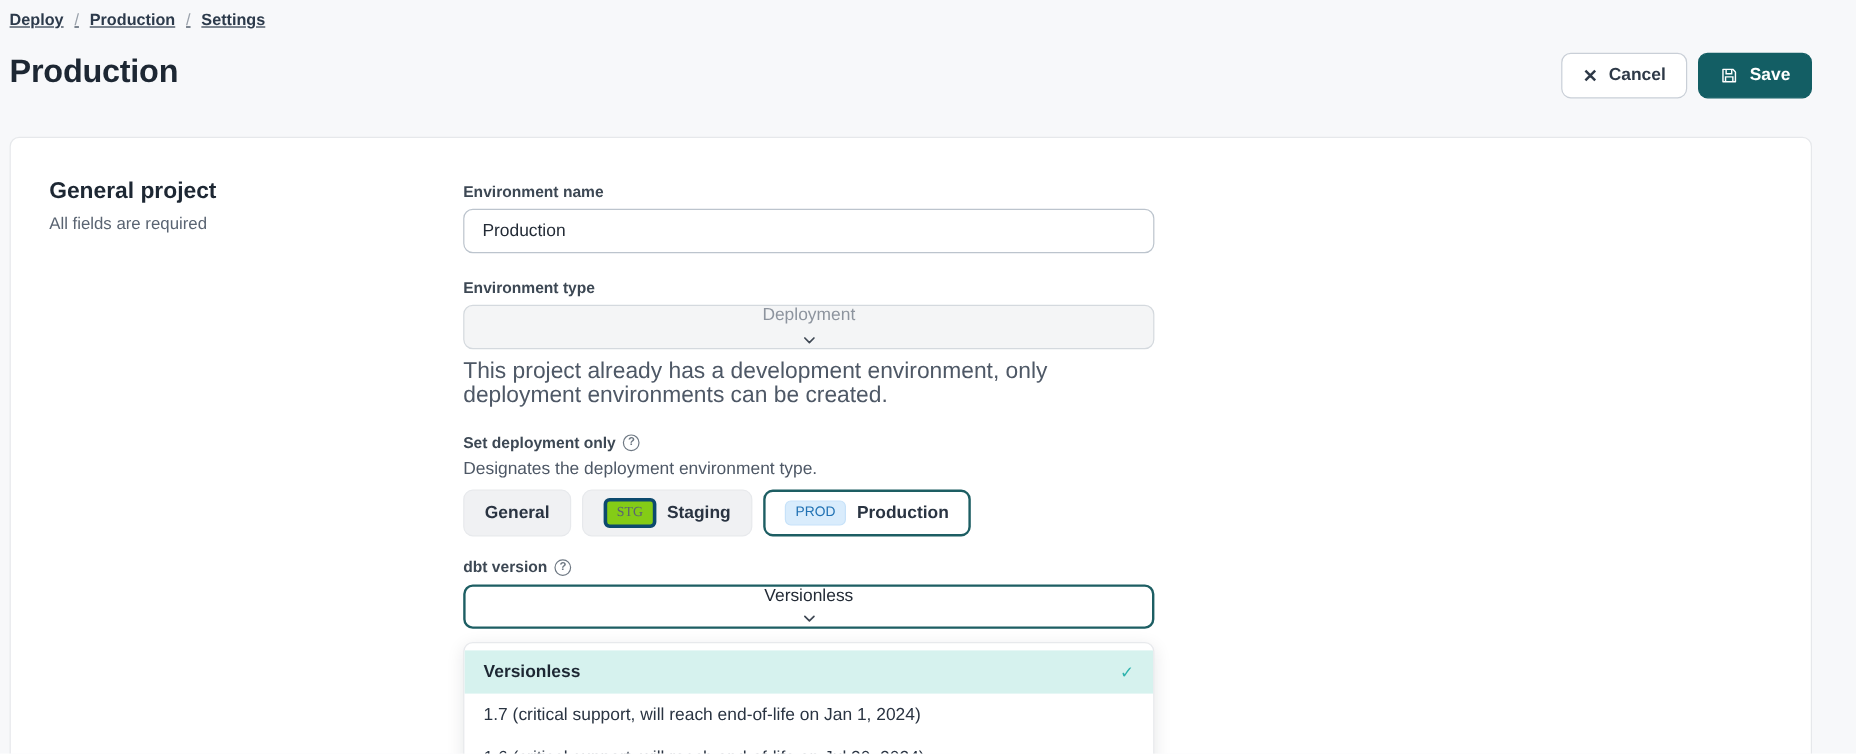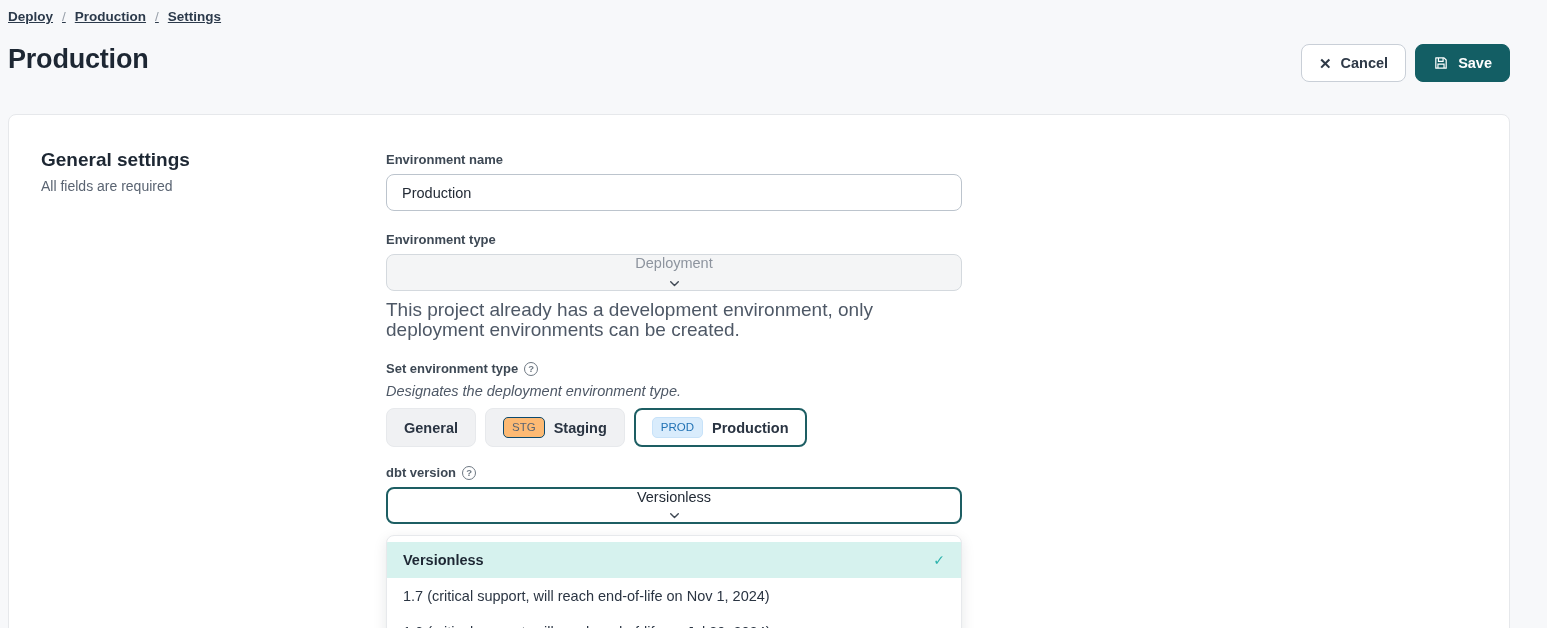--- a/index.html
+++ b/index.html
@@ -78,35 +78,35 @@
   .select-focused { border: 2px solid #1d5e63; color: #232b36; padding: 0 14px; }
 
   .helper-text {
     margin-top: 9px; font-size: 19px; line-height: 20px; color: #4e5866;
     max-width: 548px;
   }
 
   .group { margin-bottom: 21px; }
   .group-tight { margin-bottom: 18px; }
 
-  .field-desc { font-size: 14.5px; color: #4e5866; margin: 1px 0 9px; font-style: italic; }
+  .field-desc { font-size: 14.5px; color: #4e5866; margin: 1px 0 9px; }
 
   .chip-row { display: flex; gap: 9px; }
   .chip {
     height: 39px; display: inline-flex; align-items: center; gap: 9px;
     padding: 0 17px; border-radius: 8px; background: #f0f1f3;
     border: 1px solid #e7e9ec; font-size: 14.5px; font-weight: 700;
     color: #2a3442; cursor: pointer;
   }
   .chip-selected { background: #ffffff; border: 2px solid #1d5e63; padding: 0 16px; }
   .badge {
     font-size: 11.5px; font-weight: 400; border-radius: 5px; padding: 3px 8px;
     line-height: 13px;
   }
-  .badge-stg { background: #fdba74; border: 1px solid #0c4a6e; color: #5a6472; }
+  .badge-stg { background: #84cc16; border: 3px solid #0c4a6e; color: #5a6472; font-family: Liberation Serif, serif; }
   .badge-prod { background: #d9ecfc; border: 1px solid #c7e2f9; color: #2172b4; }
 
   .dropdown {
     margin-top: 11px; width: 576px; background: #ffffff;
     border: 1px solid #e7e9ec; border-radius: 8px;
     box-shadow: 0 4px 14px rgba(20, 30, 40, 0.10);
     padding: 6px 0 0 0; overflow: hidden;
   }
   .option {
     height: 36px; padding: 0 16px; display: flex; align-items: center;
@@ -145,21 +145,21 @@
           <path d="M6.8 3.6 V8 H12.6 V3.6" stroke="#ffffff" stroke-width="1.5"></path>
           <path d="M6.2 16.4 V11.3 H13.8 V16.4" stroke="#ffffff" stroke-width="1.5"></path>
         </svg>
       </span>
       <span>Save</span>
     </button>
   </div>
 
   <section class="card">
     <div class="card-left">
-      <h2 class="section-title">General settings</h2>
+      <h2 class="section-title">General project</h2>
       <p class="section-subtitle">All fields are required</p>
     </div>
 
     <div class="form-col">
 
       <div class="group">
         <div class="field-label">Environment name</div>
         <input class="text-input" type="text" value="Production" style="">
       </div>
 
@@ -171,21 +171,21 @@
             <svg width="13" height="13" viewBox="0 0 12 12" fill="none">
               <path d="M2.5 4.3 L6 7.8 L9.5 4.3" stroke="#3f4854" stroke-width="1.3" stroke-linecap="round" stroke-linejoin="round"></path>
             </svg>
           </span>
         </div>
         <p class="helper-text">This project already has a development environment, only deployment environments can be created.</p>
       </div>
 
       <div class="group-tight">
         <div class="field-label">
-          <span>Set environment type</span>
+          <span>Set deployment only</span>
           <span class="help-icon">?</span>
         </div>
         <p class="field-desc">Designates the deployment environment type.</p>
         <div class="chip-row">
           <button class="chip">
             <span>General</span>
           </button>
           <button class="chip">
             <span class="badge badge-stg">STG</span>
             <span>Staging</span>
@@ -210,21 +210,21 @@
             </svg>
           </span>
         </div>
 
         <div class="dropdown">
           <div class="option option-selected">
             <span>Versionless</span>
             <span class="check-glyph">✓</span>
           </div>
           <div class="option">
-            <span>1.7 (critical support, will reach end-of-life on Nov 1, 2024)</span>
+            <span>1.7 (critical support, will reach end-of-life on Jan 1, 2024)</span>
           </div>
           <div class="option">
             <span>1.6 (critical support, will reach end-of-life on Jul 30, 2024)</span>
           </div>
         </div>
       </div>
 
     </div>
   </section>
 

